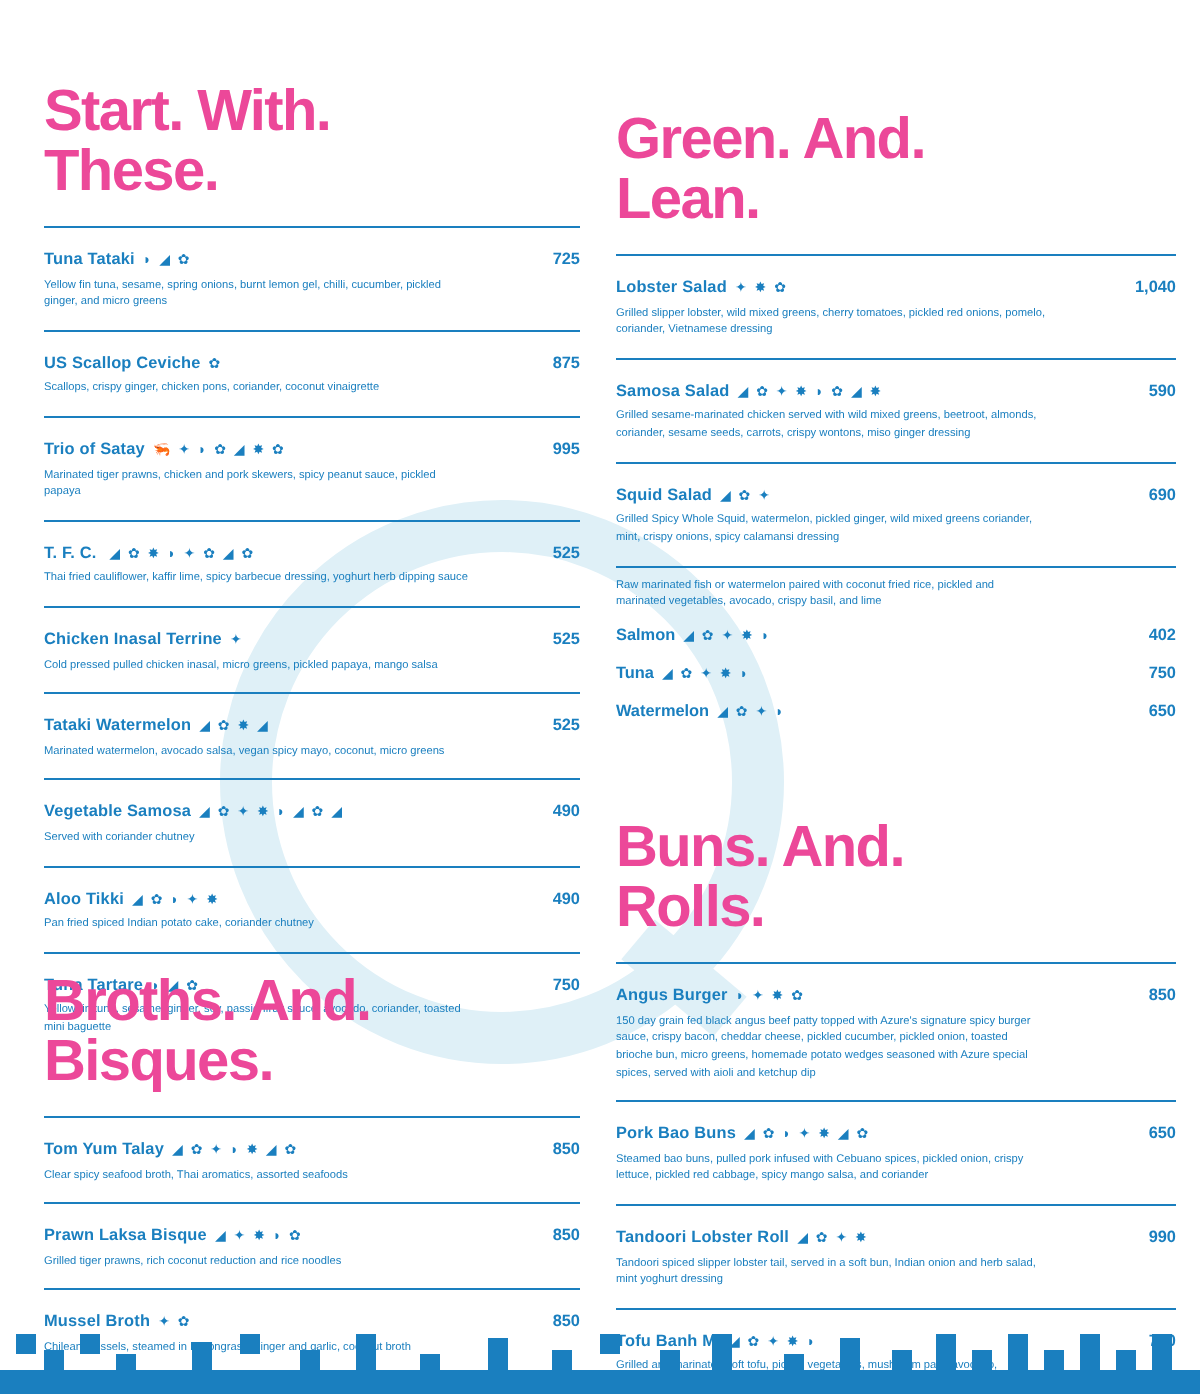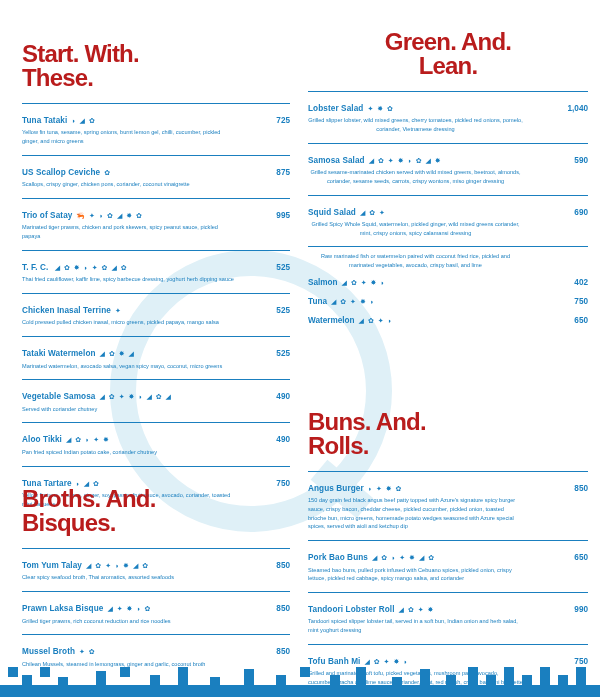--- a/index.html
+++ b/index.html
@@ -46,25 +46,25 @@
   }
   .col-left {
     left: 22px;
     width: 268px;
   }
   .col-right {
     left: 308px;
     width: 280px;
   }
   h1.section-title {
-    font-size: 24px;
+    font-size: 29px;
     line-height: 1.02;
     font-weight: bold;
     letter-spacing: -0.8px;
-    color: #b91c1c;
+    color: #ec4899;
     margin: 0 0 12px 0;
   }
   .divider {
     border: none;
     border-top: 1px solid #1a7fbf;
     margin: 0 0 5px 0;
   }
   .item {
     margin-bottom: 9px;
     position: relative;
@@ -257,21 +257,21 @@
         <div class="item-head">
           <div><span class="item-name">Mussel Broth</span><span class="icons">✦ ✿</span></div>
           <div class="price">850</div>
         </div>
         <div class="desc">Chilean Mussels, steamed in lemongrass, ginger and garlic, coconut broth</div>
       </div>
 
     </div>
   </div>
 
-  <div class="col col-right" style="top:30px;text-align:center;">
+  <div class="col col-right" style="top:56px;">
 
     <h1 class="section-title">Green. And.<br>Lean.</h1>
 
     <div>
 
       <div class="item">
         <hr class="divider">
         <div class="item-head">
           <div><span class="item-name">Lobster Salad</span><span class="icons">✦ ✸ ✿</span></div>
           <div class="price">1,040</div>

